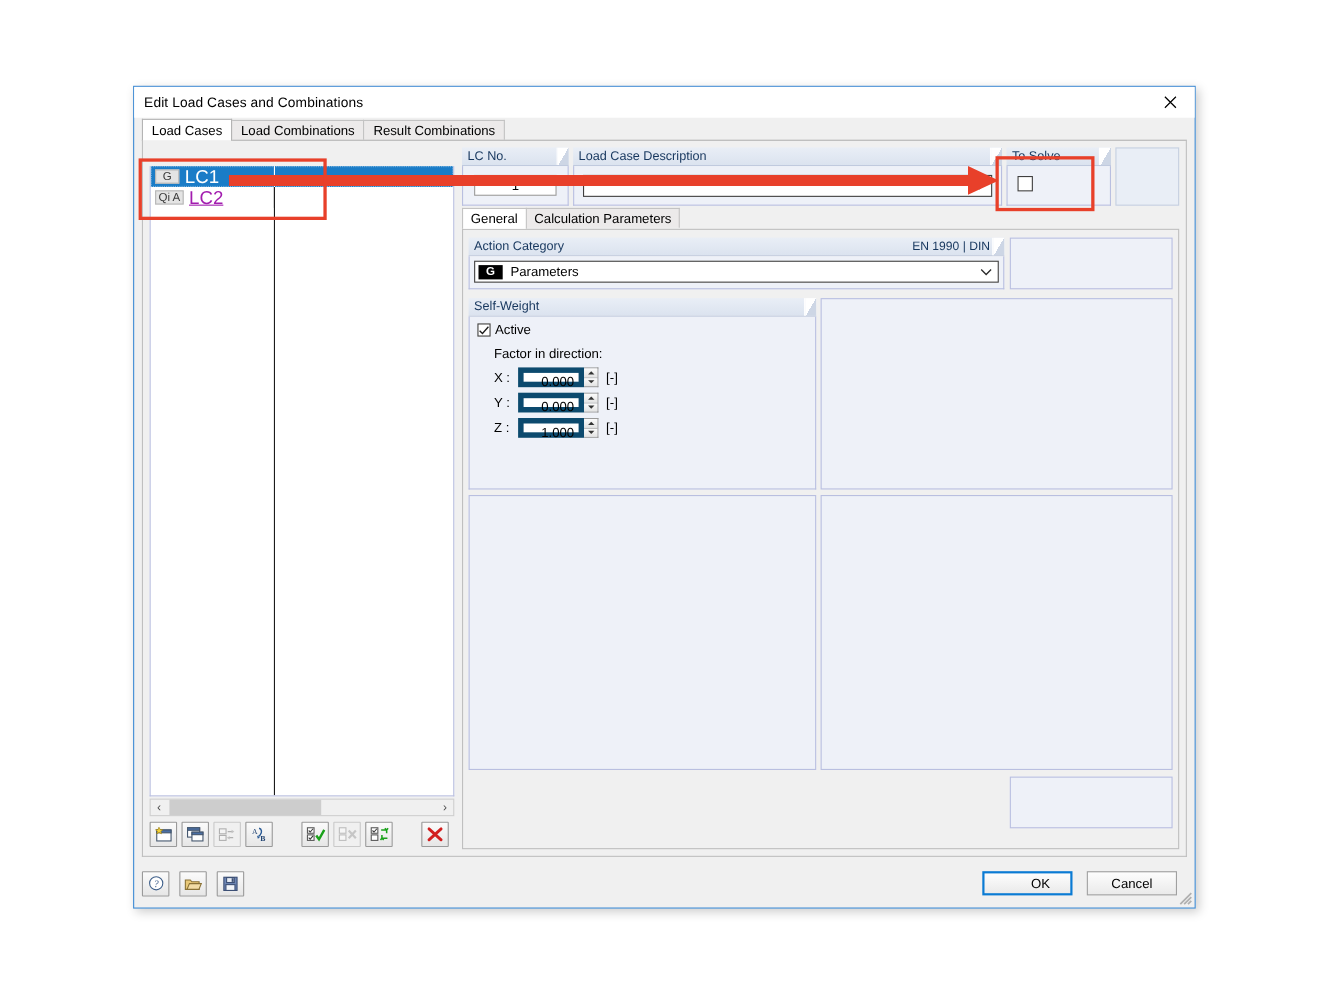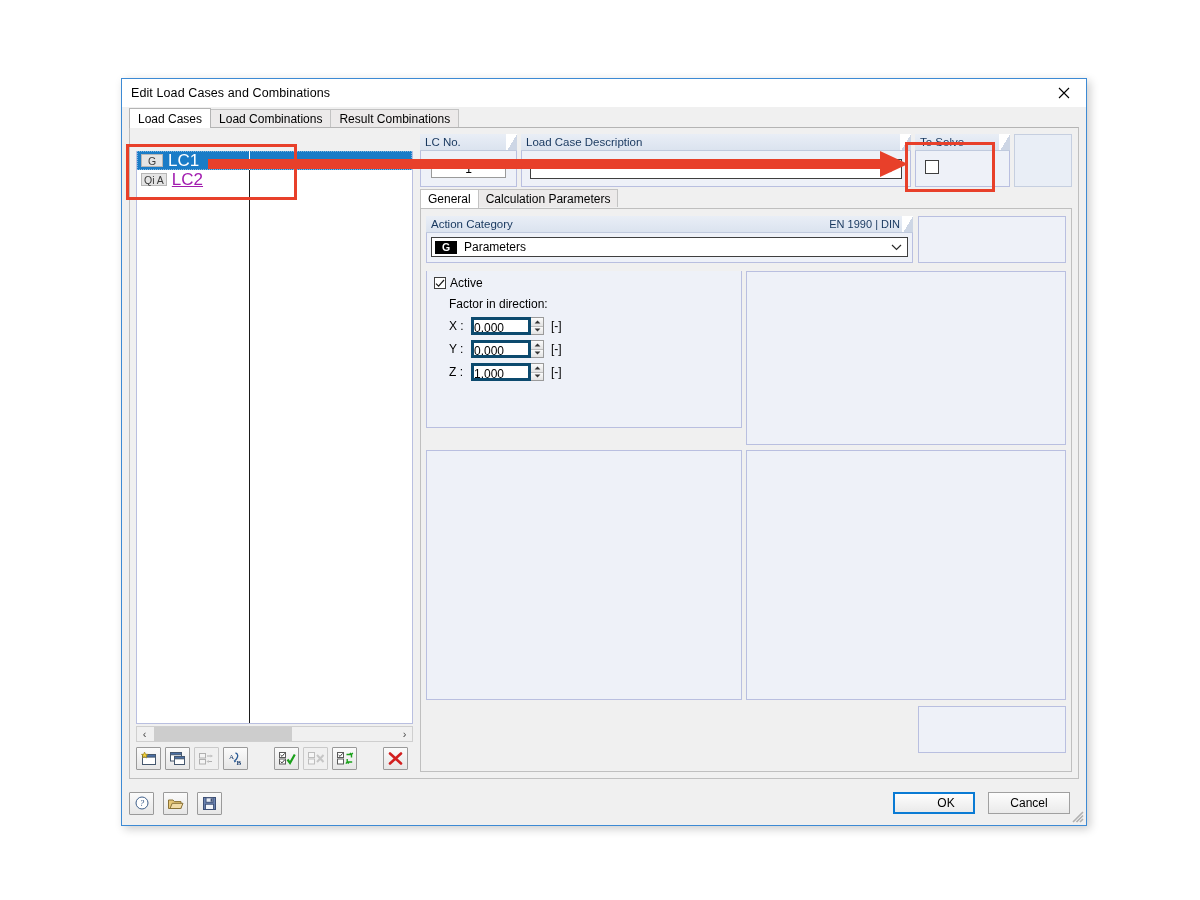--- a/index.html
+++ b/index.html
@@ -181,22 +181,22 @@
     width:13px;height:18px;display:flex;flex-direction:column;
     border:1px solid #9a9a9a;border-left:none;box-sizing:border-box;
   }
   .spin div{
     flex:1;background:linear-gradient(#fbfbfb,#e3e3e3);
     display:flex;align-items:center;justify-content:center;
   }
   .spin div:first-child{border-bottom:1px solid #bdbdbd;}
   .numrow{position:absolute;display:flex;align-items:center;font-size:12px;}
   .numbox{
-    width:60px;height:18px;background:#fff;border:3px solid #0c4a6e;
-    box-sizing:border-box;text-align:left;padding-right:4px;line-height:16px;
+    width:60px;height:18px;background:#fff;border:5px solid #0c4a6e;
+    box-sizing:border-box;text-align:right;padding-right:4px;line-height:16px;
     font-size:12px;
   }
   .unit{margin-left:7px;font-size:12px;}
 
   
   #bottombar{position:absolute;left:7px;right:7px;bottom:6px;height:36px;}
   .dlgbtn{
     position:absolute;width:82px;height:22px;font-size:12px;
     background:linear-gradient(#fdfdfd,#eaeaea);border:1px solid #a0a0a0;
     display:flex;align-items:center;justify-content:center;box-sizing:border-box;
@@ -394,20 +394,24 @@
                     <path d="M1 1 L5.5 5.5 L10 1" stroke="#2a2a2a" stroke-width="1.2" fill="none"></path>
                   </svg>
               </span>
             </div>
           </div>
         </div>
 
         <div class="panel-empty" style="position:absolute;left:497px;top:7px;right:5px;height:47px;"></div>
 
         <div class="grp" style="left:5px;top:62px;width:316px;">
+          <div class="grp-hd">
+            <span>Self-Weight</span>
+            <span class="fold"></span>
+          </div>
           <div class="grp-body" style="height:157px;">
             <div style="position:absolute;left:7px;top:5px;display:flex;align-items:center;">
               <span class="chk">
                 <svg width="10" height="9" viewBox="0 0 10 9">
                   <path d="M1 4.6 L3.6 7.2 L9 1" stroke="#1b1b1b" stroke-width="1.2" fill="none"></path>
                 </svg>
               </span>
               <span style="margin-left:4px;font-size:12px;">Active</span>
             </div>
 

